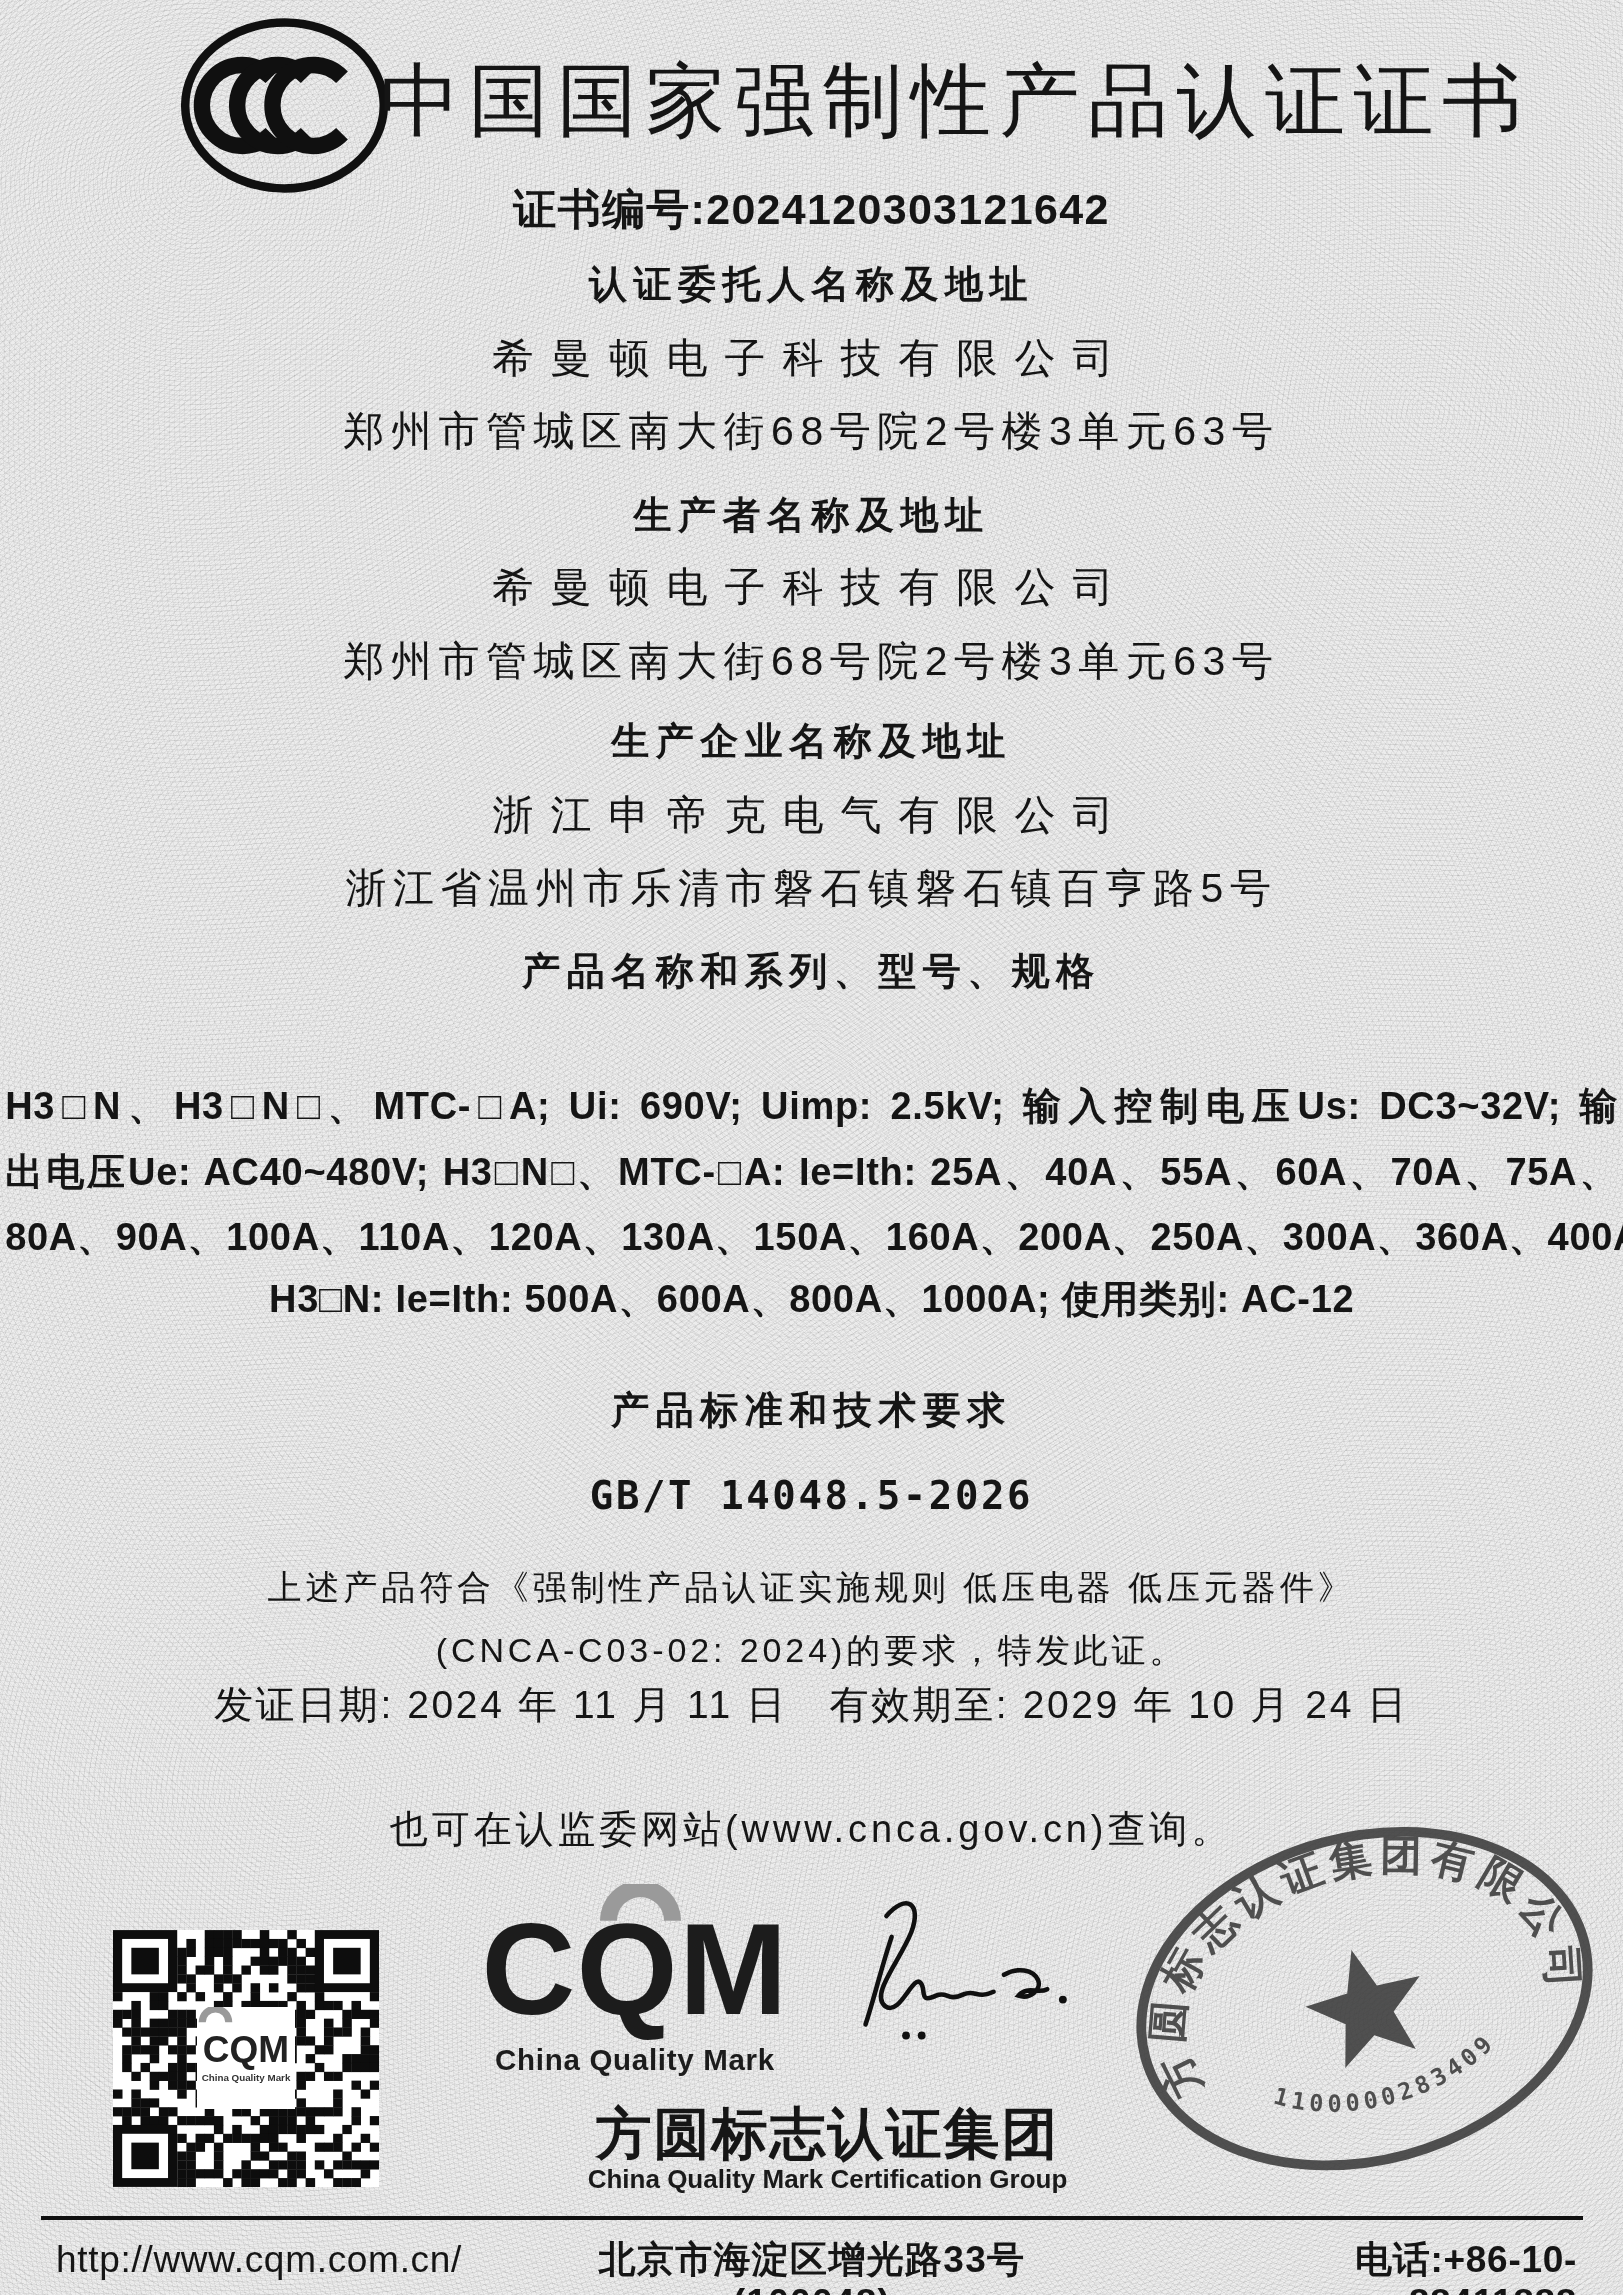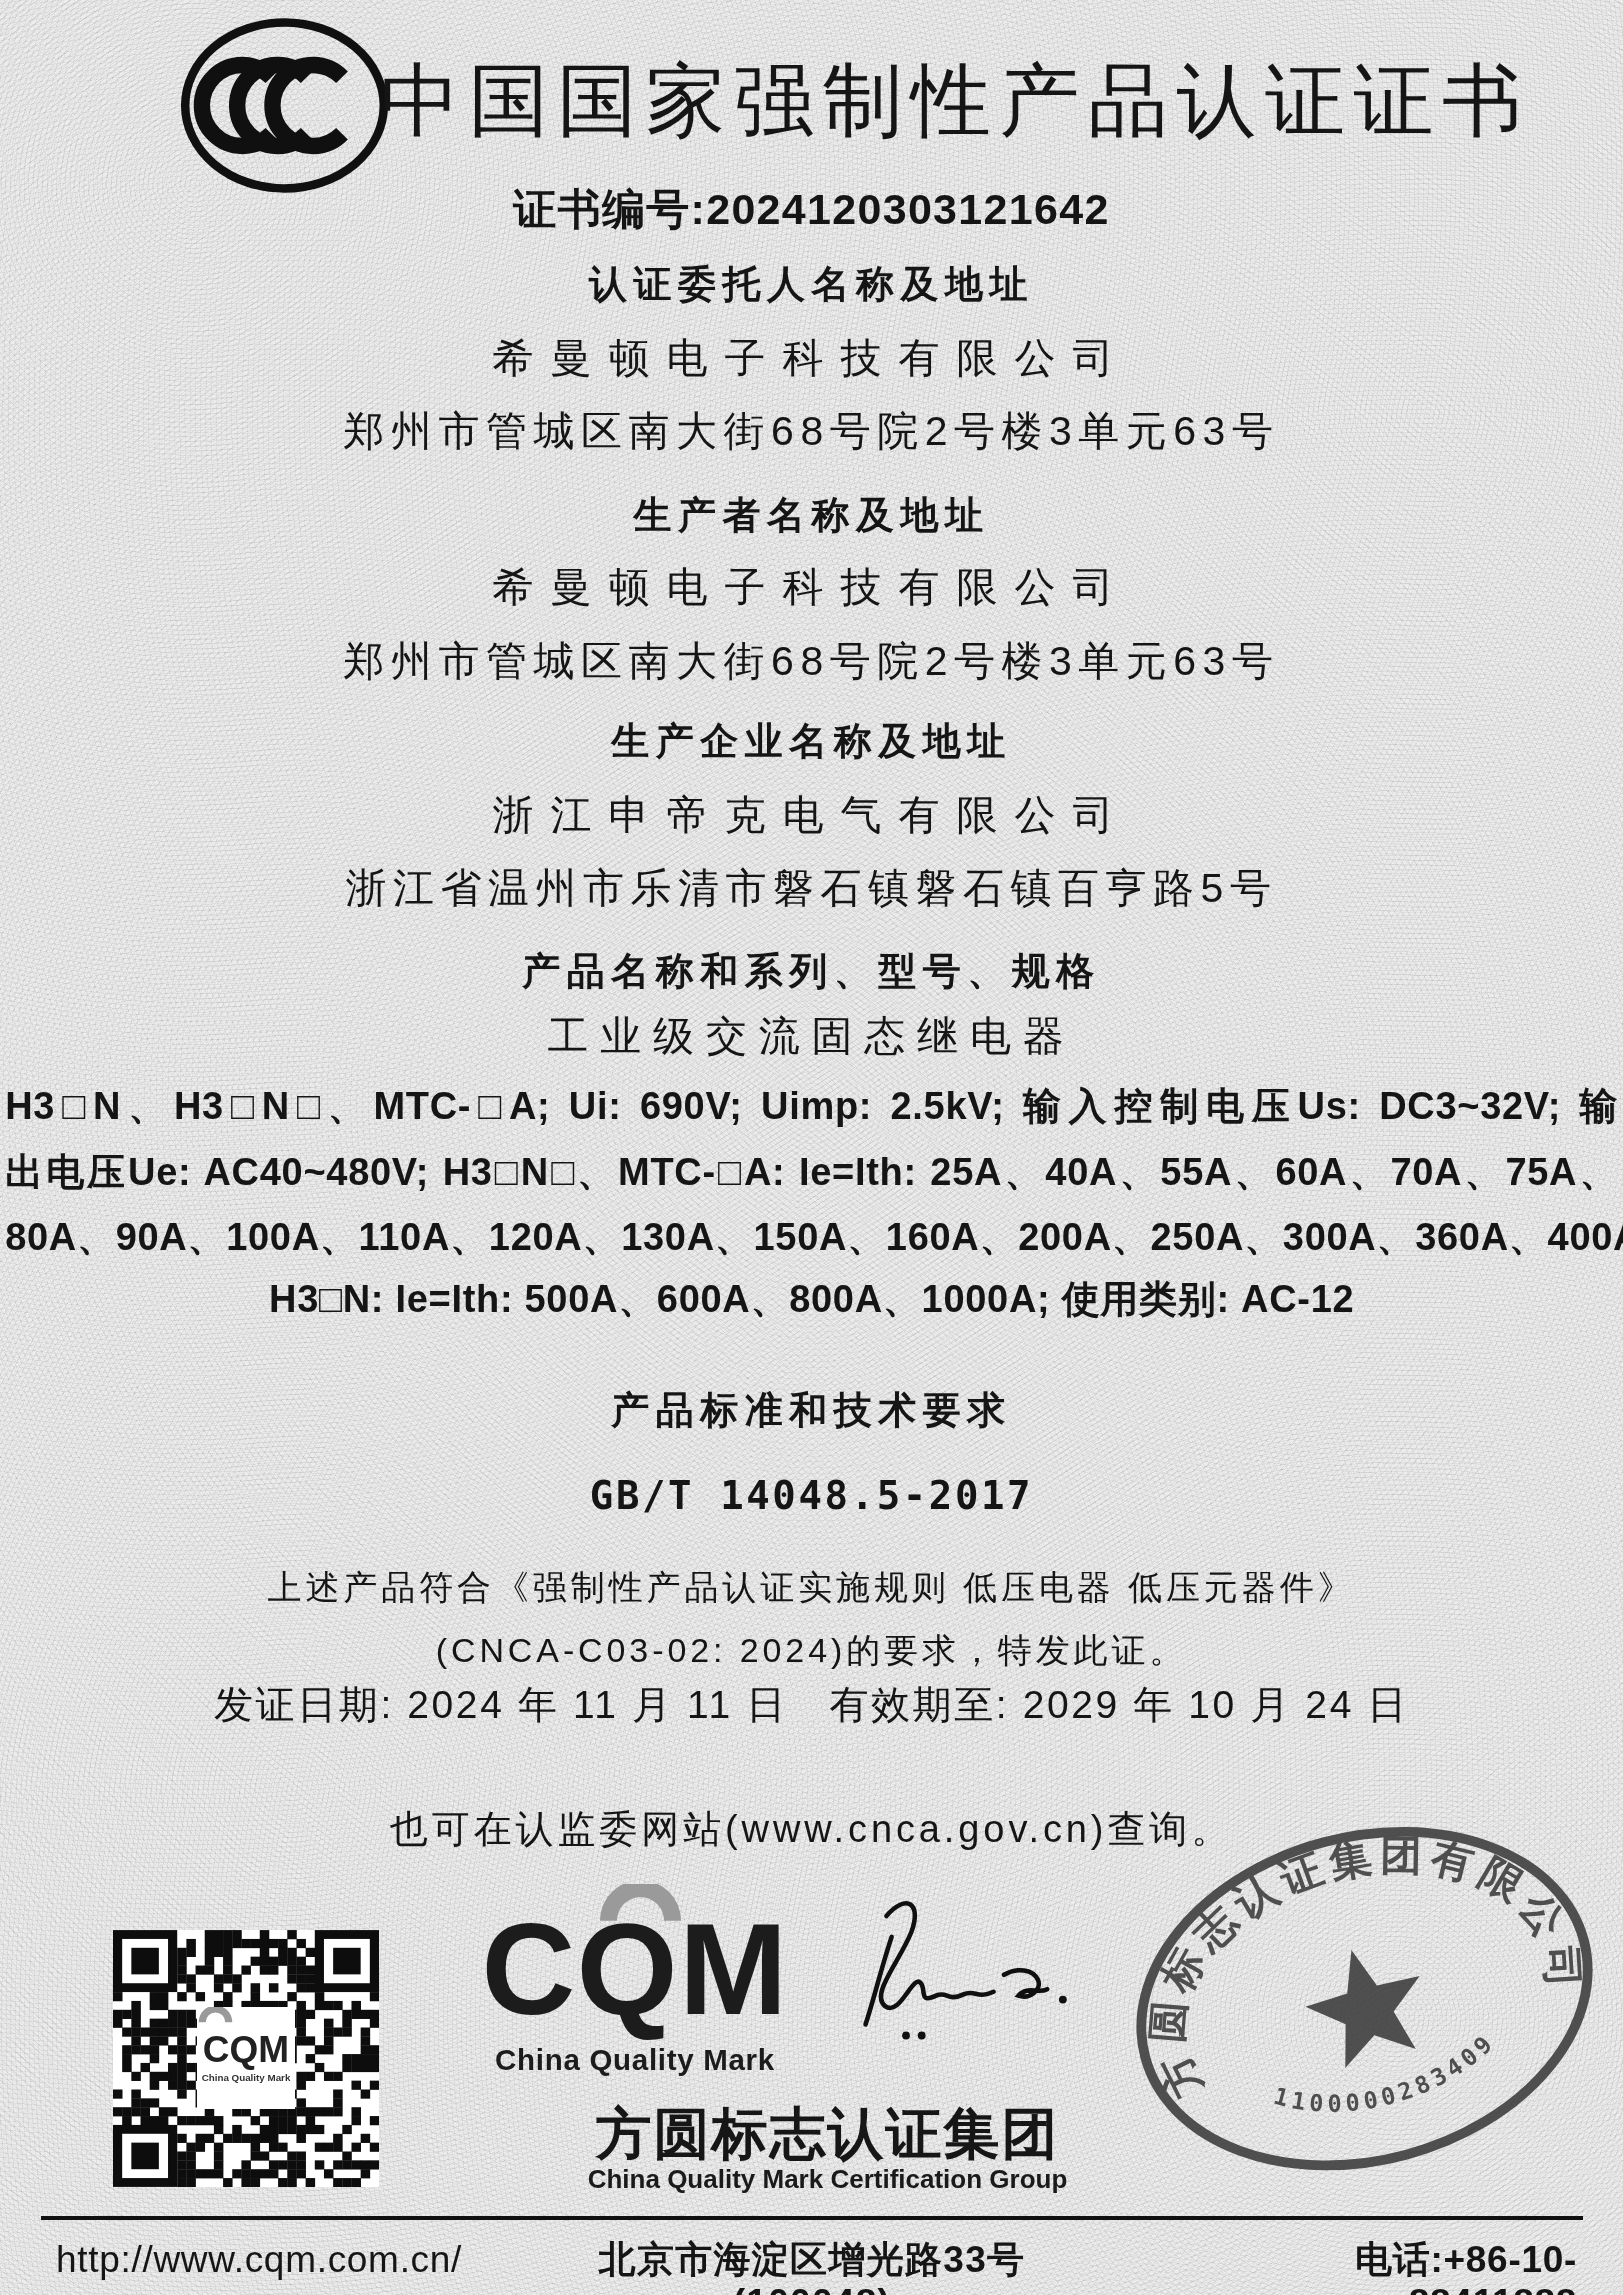--- a/index.html
+++ b/index.html
@@ -92,29 +92,28 @@
 
   <div class="abs ctr heading" style="top:494px">生产者名称及地址</div>
   <div class="abs ctr line wide" style="top:564px">希曼顿电子科技有限公司</div>
   <div class="abs ctr line" style="top:638px">郑州市管城区南大街68号院2号楼3单元63号</div>
 
   <div class="abs ctr heading" style="top:720px">生产企业名称及地址</div>
   <div class="abs ctr line wide" style="top:792px">浙江申帝克电气有限公司</div>
   <div class="abs ctr line" style="top:865px">浙江省温州市乐清市磐石镇磐石镇百亨路5号</div>
 
   <div class="abs ctr heading" style="top:950px">产品名称和系列、型号、规格</div>
-  <div class="abs ctr line" style="top:1013px;letter-spacing:11.8px">工业级交流固态继电器</div>
 
   <div class="abs spec" style="top:1085px">H3□N、H3□N□、MTC-□A; Ui: 690V; Uimp: 2.5kV; 输入控制电压Us: DC3~32V; 输</div>
   <div class="abs spec" style="top:1151px">出电压Ue: AC40~480V; H3□N□、MTC-□A: Ie=Ith: 25A、40A、55A、60A、70A、75A、</div>
   <div class="abs spec" style="top:1216px">80A、90A、100A、110A、120A、130A、150A、160A、200A、250A、300A、360A、400A;</div>
   <div class="abs spec center" style="top:1278px">H3□N: Ie=Ith: 500A、600A、800A、1000A; 使用类别: AC-12</div>
 
   <div class="abs ctr heading" style="top:1389px">产品标准和技术要求</div>
-  <div class="abs ctr standard" style="top:1474px">GB/T 14048.5-2017</div>
+  <div class="abs ctr standard" style="top:1474px">GB/T 14048.5-2026</div>
 
   <div class="abs ctr stmt" style="top:1568px">上述产品符合《强制性产品认证实施规则 低压电器 低压元器件》</div>
   <div class="abs ctr stmt" style="top:1631px">(CNCA-C03-02: 2024)的要求，特发此证。</div>
   <div class="abs ctr dates" style="top:1683px">发证日期: 2024 年 11 月 11 日　有效期至: 2029 年 10 月 24 日</div>
   <div class="abs ctr verify" style="top:1808px">也可在认监委网站(www.cnca.gov.cn)查询。</div>
 
   <div class="abs qr">
     <svg id="qr-svg" viewBox="0 0 406 392" width="266" height="257">
         <rect x="140" y="0" width="14.5" height="14.017241379310345" fill="#0d0d0d"></rect>
         <rect x="154" y="0" width="14.5" height="14.017241379310345" fill="#0d0d0d"></rect>

